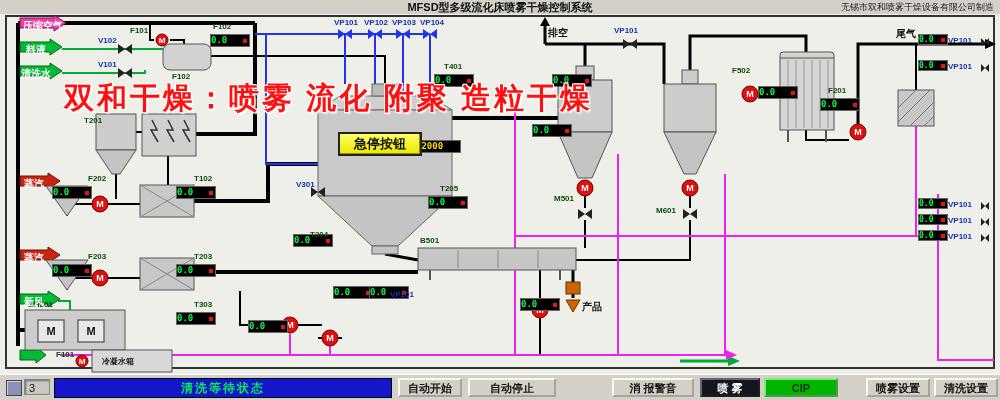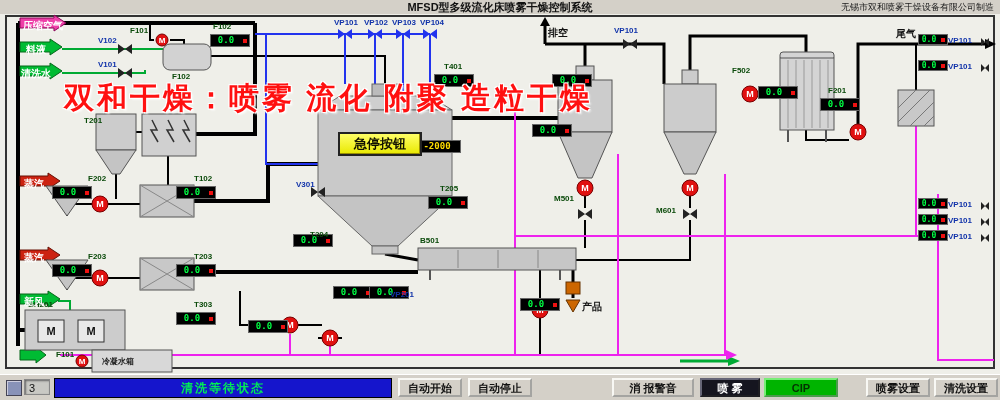--- a/index.html
+++ b/index.html
@@ -11,21 +11,21 @@
   .titlebar .mfr{position:absolute;right:6px;top:0;font-size:9px;line-height:14px;color:#202020;}
   
   .diagram{position:absolute;top:14px;left:0;width:1000px;height:360px;background:#efefe9;}
   .diagram svg{position:absolute;left:0;top:0;}
   .tag{position:absolute;font-size:8px;font-weight:bold;color:#0a4a0a;z-index:3;white-space:nowrap;}
   .tag.v{color:#1133aa;}
   .tag.tank{color:#222;text-align:center;}
   .ptext{position:absolute;font-size:10px;font-weight:bold;color:#111;z-index:3;white-space:nowrap;}
   .stream-label{position:absolute;font-size:10px;font-weight:bold;color:#fff;z-index:3;white-space:nowrap;}
   .disp{position:absolute;width:40px;height:13px;background:#000;border:1px solid #666;display:flex;align-items:center;z-index:3;box-sizing:border-box;}
-  .disp .val{flex:1;color:#00ff44;font-size:9px;font-weight:bold;font-family:"DejaVu Sans Mono",monospace;text-align:center;padding-right:2px;line-height:11px;}
+  .disp .val{flex:1;color:#00ff44;font-size:9px;font-weight:bold;font-family:"DejaVu Sans Mono",monospace;text-align:left;padding-right:2px;line-height:11px;}
   .disp .led{width:4px;height:4px;background:#ee1111;margin-right:2px;flex:none;}
   .disp.sm{width:30px;height:11px;}
   .disp.sm .val{font-size:8px;}
   .disp.alarm .val{color:#ffdd00;}
   .estop{position:absolute;left:338px;top:118px;width:84px;height:24px;background:linear-gradient(#ffff66,#e8e800);border:2px solid #222;box-shadow:inset -1px -1px 0 #998f00;font-size:13px;font-weight:bold;color:#101000;display:flex;align-items:center;justify-content:center;z-index:4;cursor:pointer;font-family:inherit;}
   .watermark{position:absolute;left:64px;top:64px;font-size:30px;font-weight:bold;color:#ff1010;letter-spacing:3px;white-space:nowrap;z-index:6;pointer-events:none;
     text-shadow:-1px -1px 0 #fff,1px -1px 0 #fff,-1px 1px 0 #fff,1px 1px 0 #fff,2px 2px 2px rgba(255,255,255,.7);}
   
   .statusbar{position:absolute;top:374px;left:0;width:1000px;height:26px;background:#d4d0c8;border-top:1px solid #fff;}
   .sysicon{position:absolute;left:6px;top:5px;width:14px;height:14px;background:#8892b8;border:1px solid #445;box-shadow:inset 1px 1px 0 #ccd;}
@@ -367,21 +367,21 @@
     <div class="ptext" style="left:548px;top:12px">排空</div>
     <div class="ptext" style="left:896px;top:13px">尾气</div>
     <div class="ptext" style="left:582px;top:286px">产品</div>
   </div>
 
   <div class="statusbar">
     <div class="sysicon"></div>
     <div class="counter">3</div>
     <div class="statusmsg">清洗等待状态</div>
     <button class="btn" style="left:398px;width:64px">自动开始</button>
-    <button class="btn" style="left:468px;width:64px">自动停止</button>
+    <button class="btn" style="left:468px;width:88px">自动停止</button>
     <button class="btn" style="left:612px;width:82px">消 报警音</button>
     <button class="btn dark" style="left:700px;width:60px">喷 雾</button>
     <button class="btn green" style="left:764px;width:74px">CIP</button>
     <button class="btn" style="left:866px;width:64px">喷雾设置</button>
     <button class="btn" style="left:934px;width:64px">清洗设置</button>
   </div>
 
 </div>
 
 </body></html>

